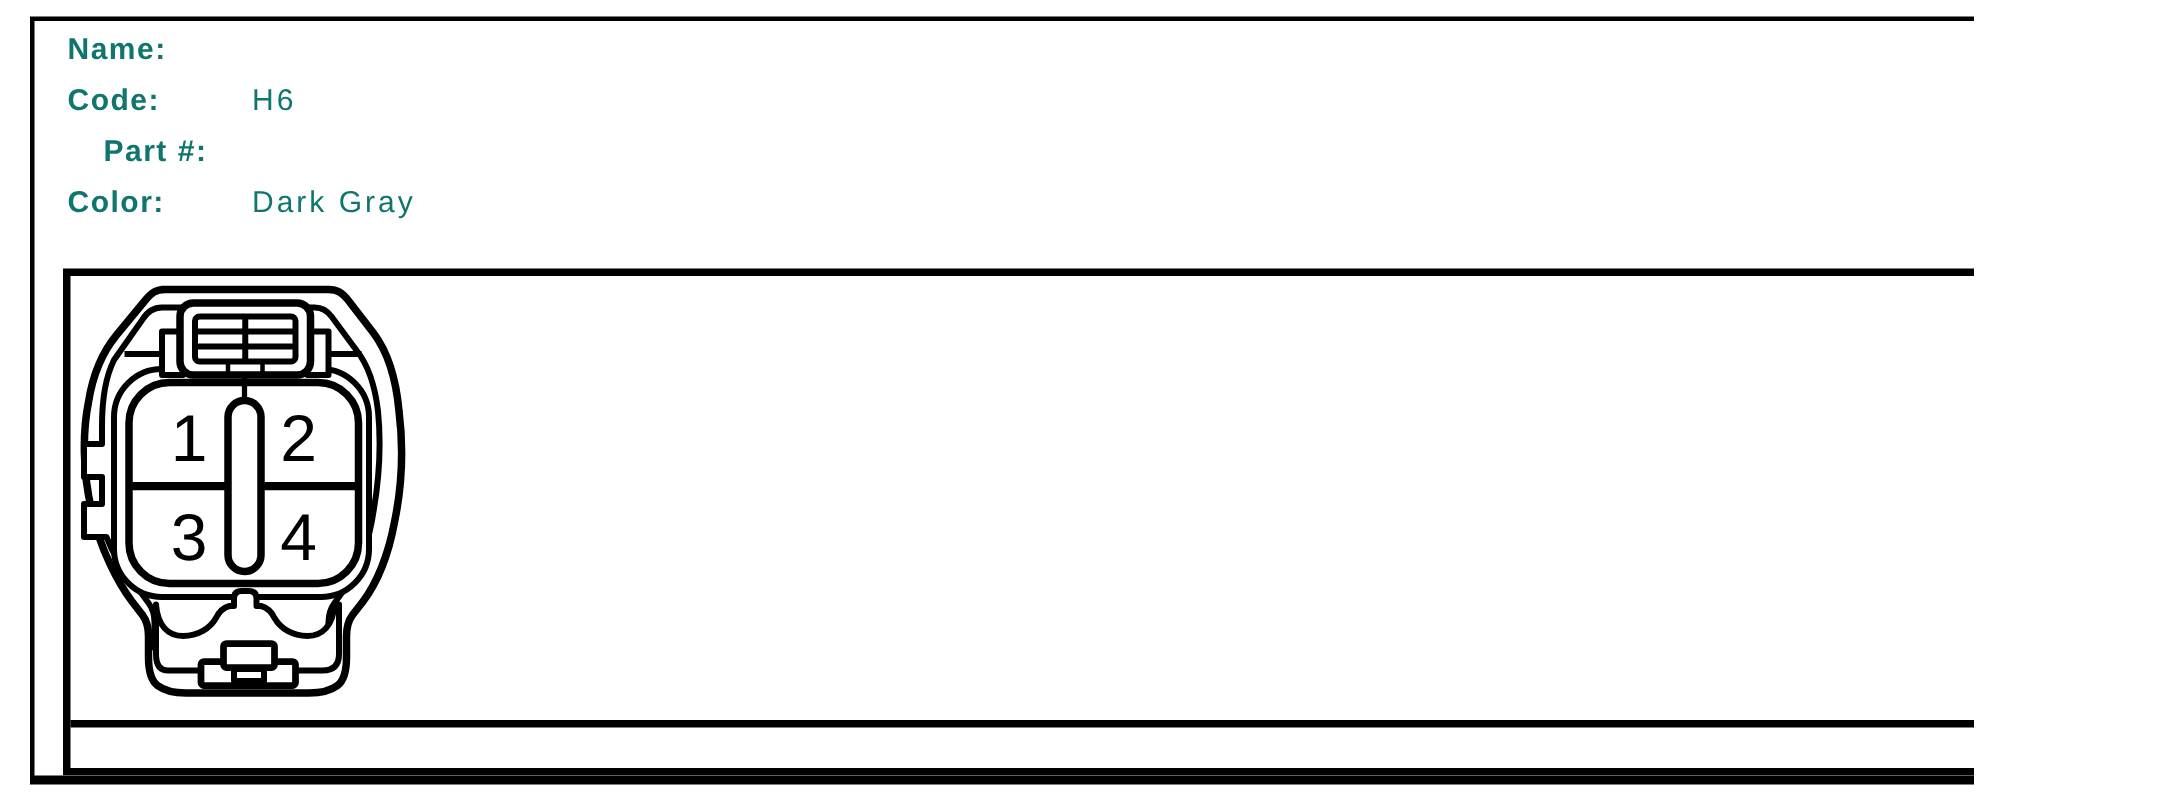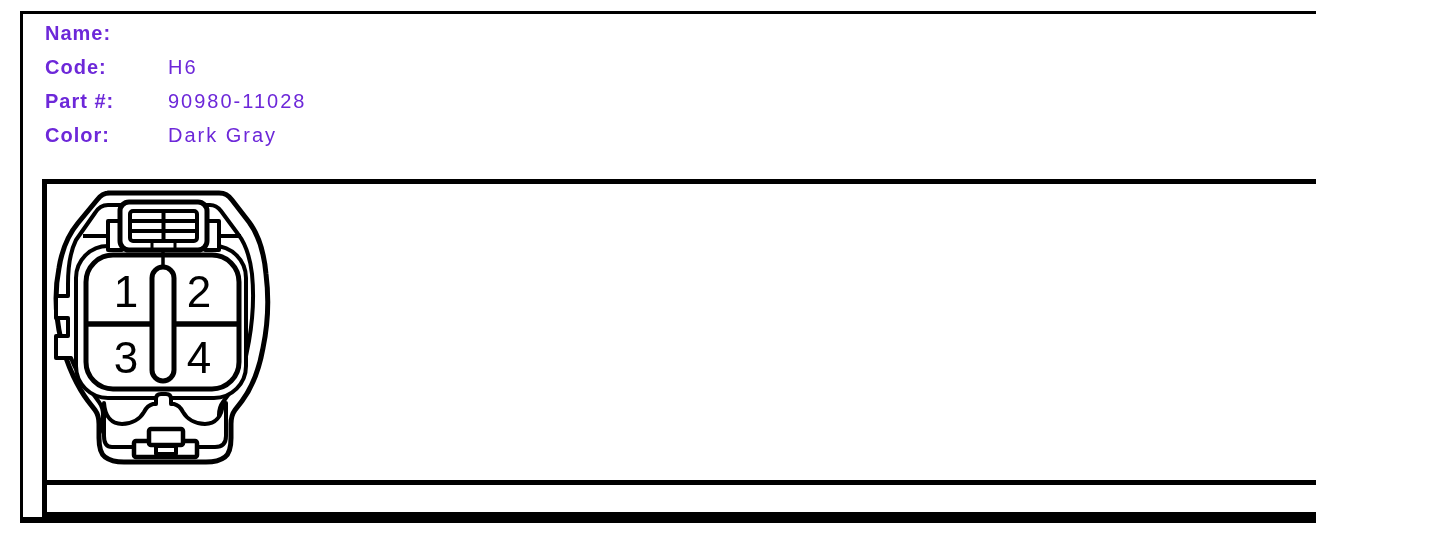--- a/index.html
+++ b/index.html
@@ -1,21 +1,21 @@
 <!DOCTYPE html>
 <html><head>
 <meta charset="utf-8">
 <style>
   html, body { margin: 0; padding: 0; background: #ffffff; }
   .page {
     position: relative;
     width: 1316px;
     height: 538px;
     background: #ffffff;
-    color: #6d28d9;
+    color: #0f766e;
     font-family: "Liberation Sans", sans-serif;
     overflow: hidden;
   }
   .page-border {
     position: absolute;
     left: 20px; top: 11px;
     width: 1379px; height: 512px;
     border: 3px solid #000000;
     border-bottom-width: 6px;
     box-sizing: border-box;
@@ -23,21 +23,21 @@
   .hdr-row {
     position: absolute;
     left: 0; width: 100%;
     height: 24px;
     line-height: 24px;
     font-size: 20px;
     white-space: nowrap;
   }
   .hdr-row.r0 { top: 7px; }
   .hdr-row.r1 { top: 41px; text-align: right; }
-  .hdr-row.r2 { top: 75px; }
+  .hdr-row.r2 { top: 75px; margin-left: 24px; }
   .hdr-row.r3 { top: 109px; }
   .hdr-label {
     position: absolute;
     left: 22px;
     font-weight: bold;
     letter-spacing: 1px;
   }
   .hdr-value {
     position: absolute;
     left: 145px;
@@ -81,21 +81,20 @@
     <div>
       <div class="hdr-row r0">
         <span class="hdr-label">Name:</span>
       </div>
       <div class="hdr-row r1">
         <span class="hdr-label">Code:</span>
         <span class="hdr-value">H6</span>
       </div>
       <div class="hdr-row r2">
         <span class="hdr-label">Part #:</span>
-        <span class="hdr-value">90980-11028</span>
       </div>
       <div class="hdr-row r3">
         <span class="hdr-label">Color:</span>
         <span class="hdr-value">Dark Gray</span>
       </div>
     </div>
 
     <div class="diagram-box">
       <svg class="connector" viewBox="42 179 252 300">
 

